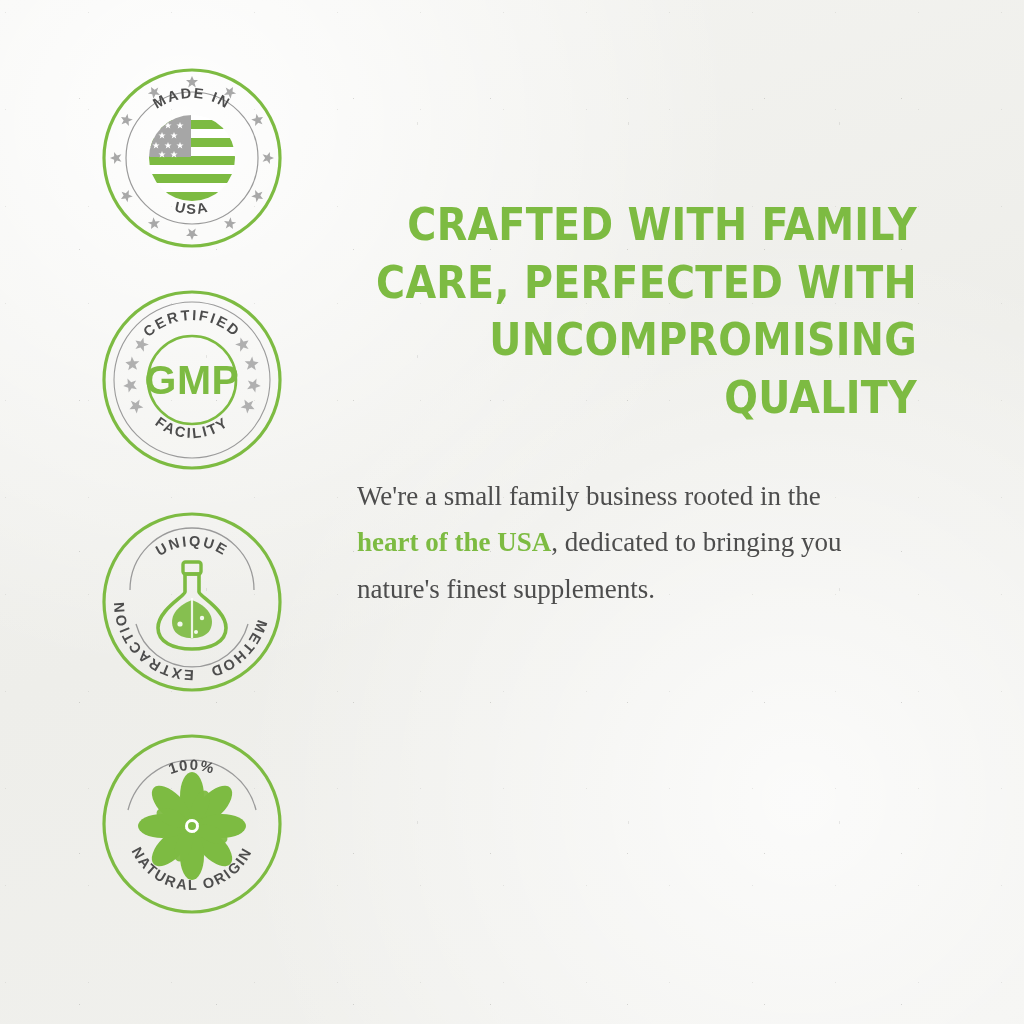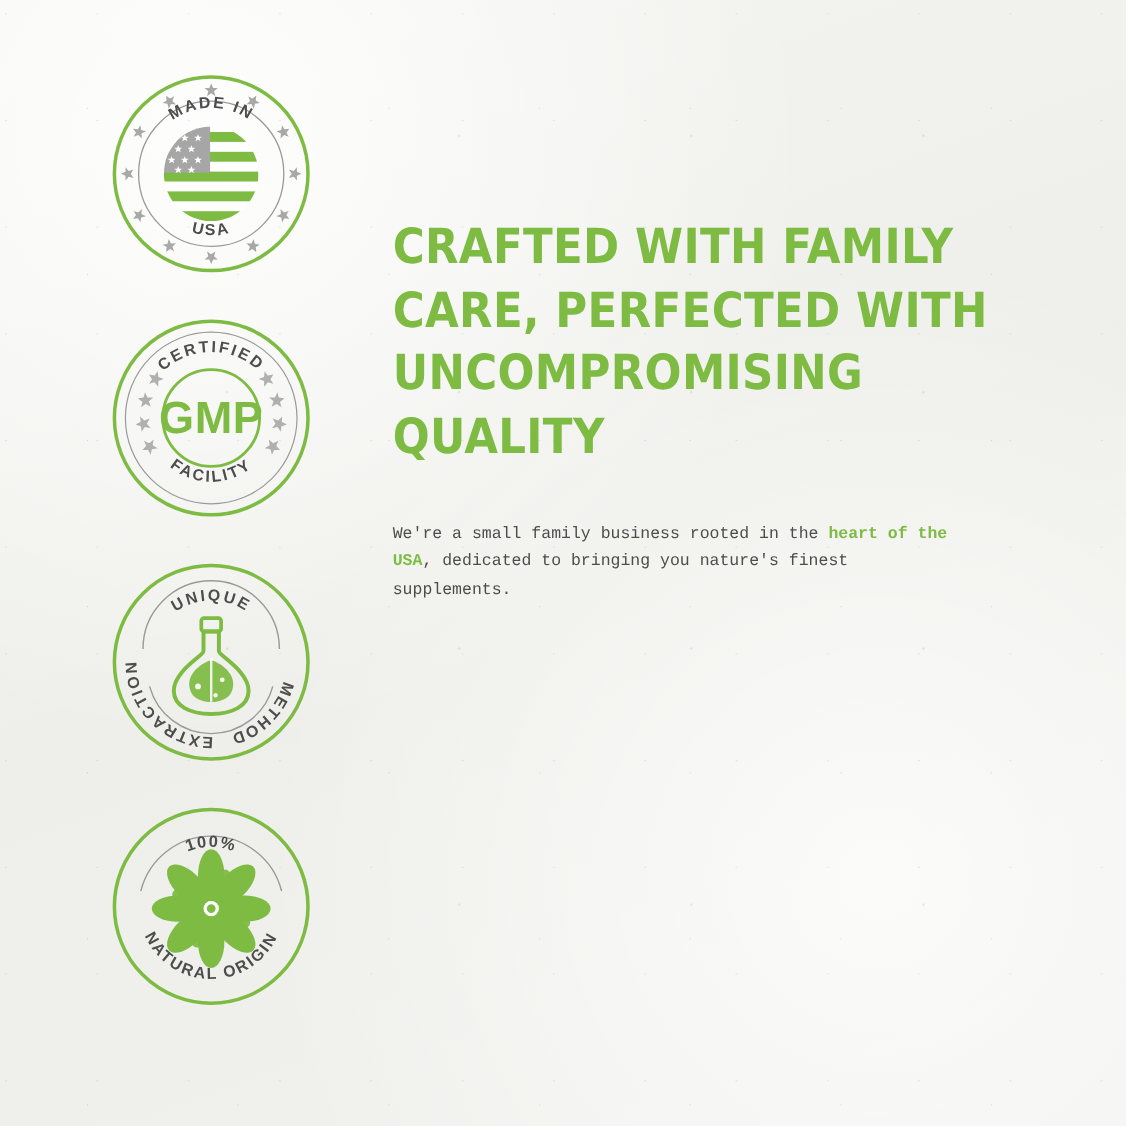--- a/index.html
+++ b/index.html
@@ -63,24 +63,25 @@
   #headline {
     font-family: "DejaVu Sans Condensed", "Liberation Sans Narrow", "Liberation Sans", sans-serif;
     font-weight: 700;
     font-size: 44px;
     line-height: 1.31;
     letter-spacing: 0.3px;
     color: #7dbb42;
     text-transform: uppercase;
     margin: 0 0 46px 0;
     max-width: 560px;
+    text-align: right;
   }
   .para {
-    font-family: Liberation Mono, monospace;
-    font-size: 15px;
+    font-family: Liberation Serif, serif;
+    font-size: 27px;
     line-height: 1.73;
     color: #4d4d4d;
     margin: 0 0 28px 0;
     max-width: 530px;
   }
   .hl {
     color: #7dbb42;
     font-weight: 700;
   }
 </style>

